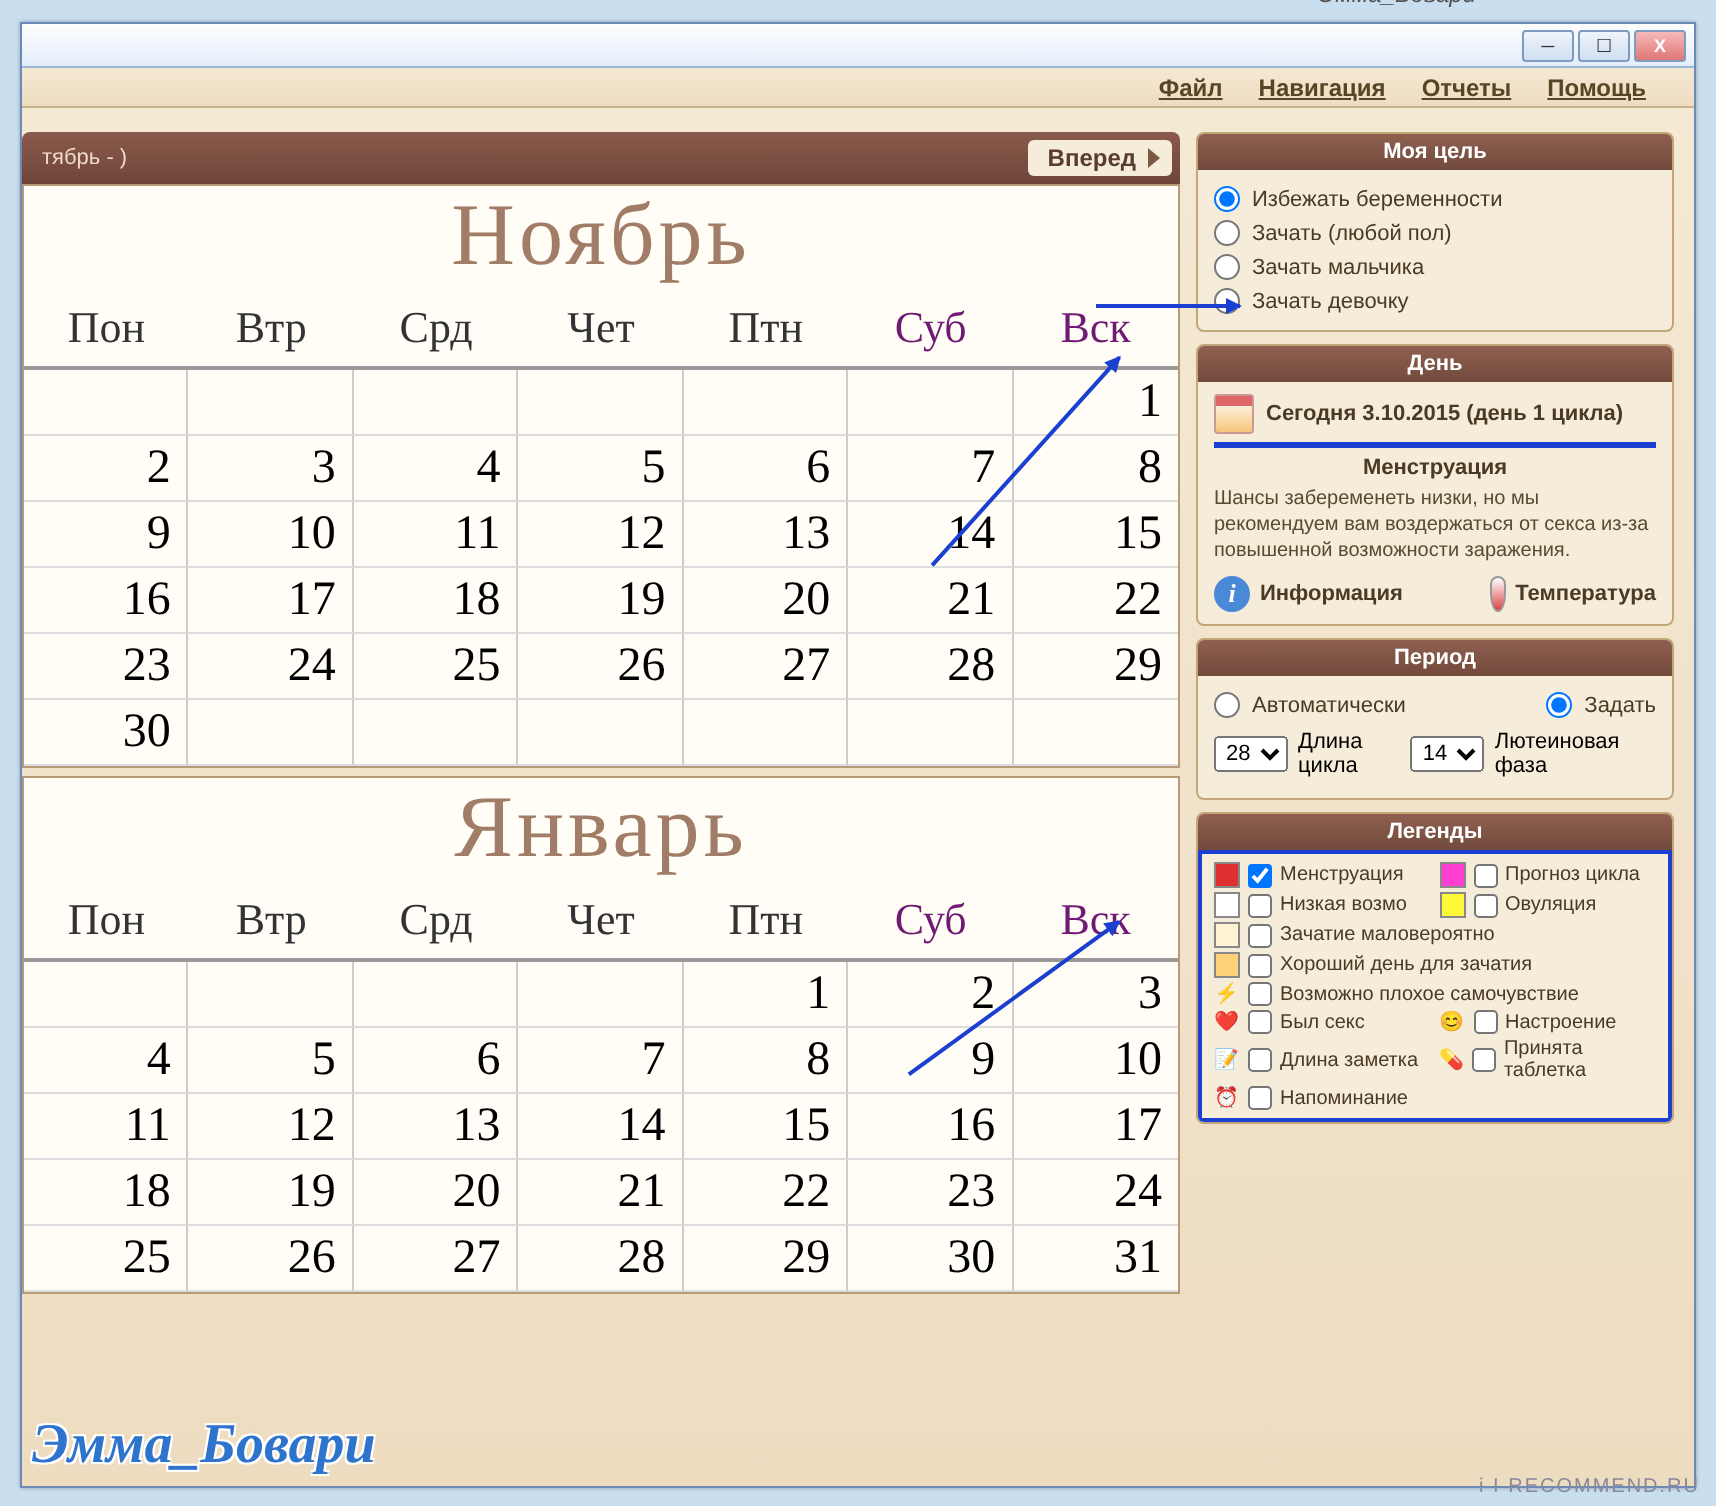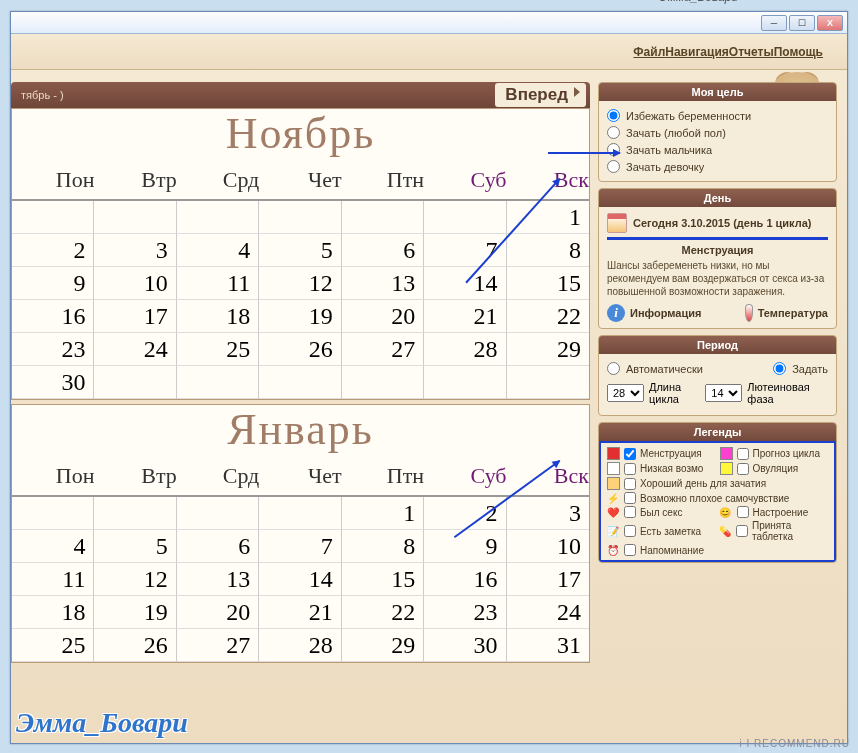--- a/index.html
+++ b/index.html
@@ -2,35 +2,35 @@
 <html><head>
 <meta charset="utf-8">
 <style>
 * { box-sizing: border-box; margin: 0; padding: 0; }
 body { font-family: Verdana, Arial, sans-serif; font-size: 11px; background: #c9dff0; width: 858px; height: 753px; overflow: hidden; position: relative; }
 .window { position: absolute; top: 11px; left: 10px; width: 838px; height: 733px; background: linear-gradient(#f5ead5, #eddcc0); border: 1px solid #6b8ab8; box-shadow: 0 0 2px rgba(0,0,0,.3); }
 .titlebar { height: 22px; background: linear-gradient(#fdfdfd,#e3eefb); display: flex; justify-content: flex-end; align-items: center; padding: 0 4px; border-bottom: 1px solid #9eb6d6; }
 .title-left { position: absolute; right: 120px; top: -10px; color: #555; font-style: italic; font-size: 12px; }
 .ctrl-btn { width: 26px; height: 16px; margin-left: 2px; background: linear-gradient(#f0f5fb,#cfdff2); border: 1px solid #7f9bc0; border-radius: 2px; display: flex; align-items: center; justify-content: center; font-size: 9px; color: #333; cursor: pointer; }
 .ctrl-btn.close { background: linear-gradient(#f5b9b9,#e07676); color: #fff; font-weight: bold; }
-.menubar { height: 36px; display: flex; justify-content: flex-end; align-items: center; padding-right: 24px; background: linear-gradient(#f5e9d2,#eddcc1); border-bottom: 1px solid #c9b48e; }
+.menubar { height: 20px; display: flex; justify-content: flex-end; align-items: center; gap: 18px; padding-right: 24px; background: linear-gradient(#f5e9d2,#eddcc1); border-bottom: 1px solid #c9b48e; }
 .menubar a { color: #5a4426; text-decoration: underline; font-size: 12px; cursor: pointer; font-weight: bold; }
 .bear { position: absolute; right: 20px; top: 60px; width: 60px; height: 60px; background: radial-gradient(circle at 50% 40%, #e6c896, #c9a470); border-radius: 50% 50% 45% 45%; box-shadow: -10px -18px 0 -18px #c9a470, 10px -18px 0 -18px #c9a470; }
 .content { display: flex; padding: 12px 10px 10px 0; height: calc(100% - 48px); }
 .left { flex: 1; padding-left: 0; }
 .right { width: 247px; padding-left: 8px; }
 
 .navbar { height: 26px; background: linear-gradient(#8a5a4b,#6e4638); border-radius: 4px 4px 0 0; display: flex; align-items: center; justify-content: space-between; padding: 0 4px 0 10px; color: #efd9c6; font-size: 11px; }
-.fwd-btn { background: #f5ecd9; color: #5a3c2c; padding: 2px 18px 2px 10px; border-radius: 3px; font-weight: bold; font-size: 17px; cursor: pointer; position: relative; }
+.fwd-btn { background: #f5ecd9; color: #5a3c2c; padding: 2px 18px 2px 10px; border-radius: 3px; font-weight: bold; font-size: 12px; cursor: pointer; position: relative; }
 .fwd-btn::after { content:''; position:absolute; right:6px; top:4px; border-left:6px solid #7a5a42; border-top:5px solid transparent; border-bottom:5px solid transparent; }
 
 .cal { background: #fffdf5; border: 1px solid #b89a76; margin-bottom: 4px; }
 .cal-title { text-align: center; font-size: 44px; color: #a17d68; font-family: Georgia, serif; height: 54px; line-height: 50px; letter-spacing: 2px; }
 .cal-head, .cal-row { display: grid; grid-template-columns: repeat(7, 1fr); }
-.cal-head div { text-align: right; font-size: 22px; font-family: Georgia, serif; padding: 4px 0 6px; border-bottom: 2px solid #999; }
+.cal-head div { text-align: center; font-size: 22px; font-family: Georgia, serif; padding: 4px 0 6px; border-bottom: 2px solid #999; }
 .cal-head .wh { color: #333; }
 .cal-head .we { color: #701a75; }
 .cal-row div { text-align: right; font-size: 24px; font-family: Georgia, serif; padding: 1px 8px 1px 0; border-right: 1px solid #ccc; border-bottom: 1px solid #ddd; height: 33px; line-height: 31px; }
 .cal-row div:last-child { border-right: none; }
 
 .panel { background: #f5ecd9; border: 1px solid #c2a679; border-radius: 4px; margin-bottom: 6px; overflow: hidden; }
 .panel-h { background: linear-gradient(#8f6050,#724a3c); color: #fff; text-align: center; font-weight: bold; padding: 3px 0; font-size: 11px; }
 .panel-b { padding: 6px 8px; }
 .radio-row { display: flex; align-items: center; padding: 2px 0; font-size: 11px; color: #4a3a24; }
 .radio-row input { margin-right: 6px; }
@@ -312,20 +312,25 @@
                 <span class="sw" style="background: rgb(255, 255, 255);"></span>
                 <input type="checkbox" class="cb" style="">
                 <span>Низкая возмо</span>
               </div>
               <div class="leg-item">
                 <span class="sw" style="background: rgb(255, 248, 56);"></span>
                 <input type="checkbox" class="cb" style="">
                 <span>Овуляция</span>
               </div>
               <div class="leg-item full">
+                <span class="sw" style="background: rgb(255, 242, 210);"></span>
+                <input type="checkbox" class="cb" style="">
+                <span>Зачатие маловероятно</span>
+              </div>
+              <div class="leg-item full">
                 <span class="sw" style="background: rgb(255, 210, 122);"></span>
                 <input type="checkbox" class="cb" style="">
                 <span>Хороший день для зачатия</span>
               </div>
               <div class="leg-item full">
                 <span style="width: 13px;">⚡</span>
                 <input type="checkbox" class="cb" style="">
                 <span>Возможно плохое самочувствие</span>
               </div>
               <div class="leg-item">
@@ -334,21 +339,21 @@
                 <span>Был секс</span>
               </div>
               <div class="leg-item">
                 <span style="width: 13px;">😊</span>
                 <input type="checkbox" class="cb" style="">
                 <span>Настроение</span>
               </div>
               <div class="leg-item">
                 <span style="width: 13px;">📝</span>
                 <input type="checkbox" class="cb" style="">
-                <span>Есть заметка</span>
+                <span>Длина заметка</span>
               </div>
               <div class="leg-item">
                 <span style="width: 13px;">💊</span>
                 <input type="checkbox" class="cb" style="">
                 <span>Принята таблетка</span>
               </div>
               <div class="leg-item full">
                 <span style="width: 13px;">⏰</span>
                 <input type="checkbox" class="cb" style="">
                 <span>Напоминание</span>

